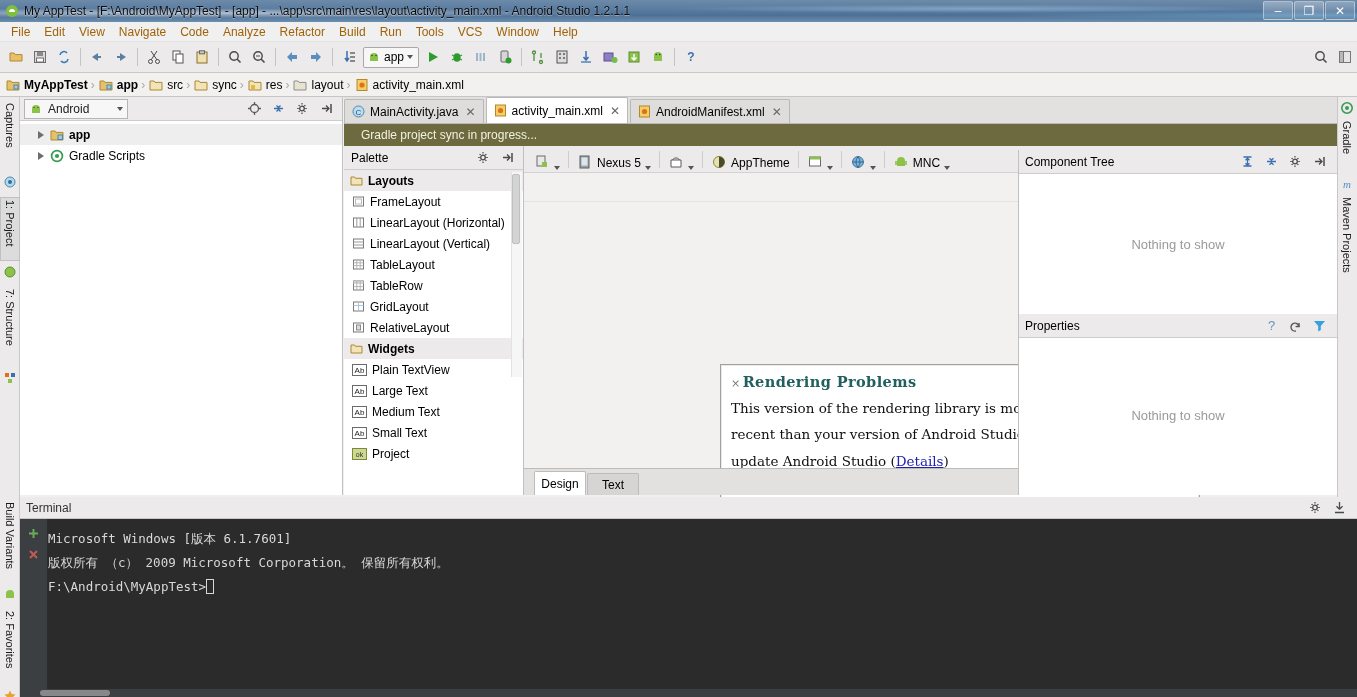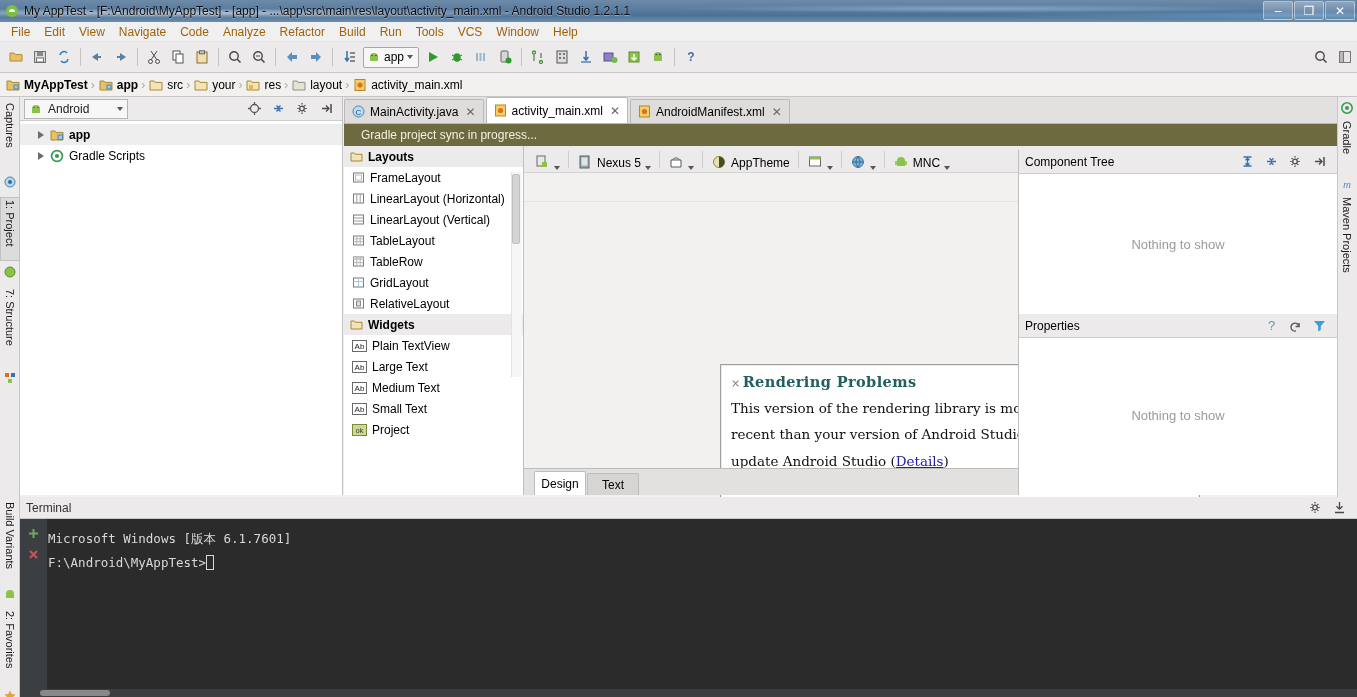--- a/index.html
+++ b/index.html
@@ -506,21 +506,21 @@
       <svg width="14" height="14" viewBox="0 0 14 14">
           <path d="M1 3h4l1 1.4h7V12H1z" fill="#f2e3b8" stroke="#a98b33"></path>
         </svg>
       <span class="ctext">src</span>
     </div>
     <span class="crumb-sep">›</span>
     <div class="crumb">
       <svg width="14" height="14" viewBox="0 0 14 14">
           <path d="M1 3h4l1 1.4h7V12H1z" fill="#f2e3b8" stroke="#a98b33"></path>
         </svg>
-      <span class="ctext">your</span>
+      <span class="ctext">sync</span>
     </div>
     <span class="crumb-sep">›</span>
     <div class="crumb">
       <svg width="14" height="14" viewBox="0 0 14 14">
           <path d="M1 3h4l1 1.4h7V12H1z" fill="#f2e3b8" stroke="#a98b33"></path>
           <rect x="3" y="7" width="4" height="4" fill="#e3b93f"></rect>
         </svg>
       <span class="ctext">res</span>
     </div>
     <span class="crumb-sep">›</span>
@@ -705,20 +705,35 @@
       </div>
     </div>
 
     <div class="syncbar">
       <span>Gradle project sync in progress...</span>
     </div>
 
     <div class="designrow">
 
       <div class="palette">
+        <div class="palette-head">
+          <span class="t">Palette</span>
+          <div class="tb-btn">
+            <svg width="15" height="15" viewBox="0 0 15 15">
+                <circle cx="7" cy="7.5" r="2.3" fill="none" stroke="#4a4a4a" stroke-width="1.3"></circle>
+                <path d="M7 2v1.6M7 11.4V13M2.2 7.5h1.6M10.2 7.5h1.6M3.6 4.1l1.1 1.1M9.3 9.8l1.1 1.1M10.4 4.1L9.3 5.2M4.7 9.8L3.6 10.9" stroke="#4a4a4a" stroke-width="1.2"></path>
+              </svg>
+          </div>
+          <div class="tb-btn">
+            <svg width="15" height="15" viewBox="0 0 15 15">
+                <path d="M3 7.5h7M7 4.5l3 3-3 3" stroke="#4a4a4a" stroke-width="1.3" fill="none"></path>
+                <path d="M12 3v9" stroke="#4a4a4a" stroke-width="1.5"></path>
+              </svg>
+          </div>
+        </div>
 
         <div class="pal-list">
           <div class="pal-group">
             <span>
               <svg width="13" height="13" viewBox="0 0 13 13">
                   <path d="M1 3h3.5l.9 1.3H12V11H1z" fill="#f2e3b8" stroke="#a98b33"></path>
                 </svg>
             </span>
             <span>Layouts</span>
           </div>
@@ -1053,20 +1068,21 @@
               <path d="M6.5 2v9M2 6.5h9" stroke="#6aaa5a" stroke-width="2"></path>
             </svg>
         </span>
         <span>
           <svg width="13" height="13" viewBox="0 0 13 13">
               <path d="M3 3l7 7M10 3l-7 7" stroke="#c05a5a" stroke-width="2"></path>
             </svg>
         </span>
       </div>
       <div class="term-line">Microsoft Windows [版本 6.1.7601]</div>
+      <div class="term-line">版权所有 （c） 2009 Microsoft Corporation。 保留所有权利。</div>
       <div class="term-line"></div>
       <div class="term-line"><span>F:\Android\MyAppTest&gt;</span><span class="cursor"></span></div>
       <div class="hscroll">
         <div class="hthumb"></div>
       </div>
     </div>
   </div>
 
 </div>
 

